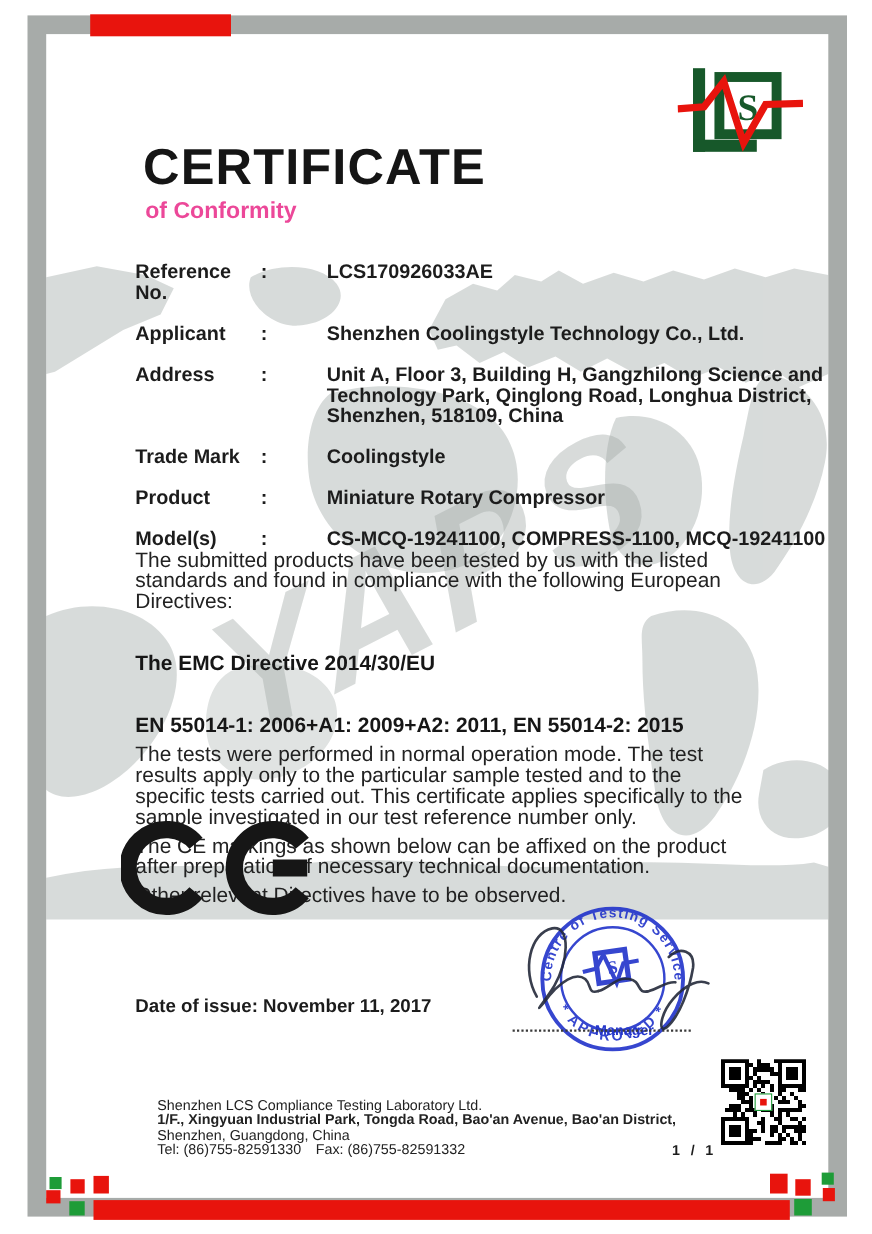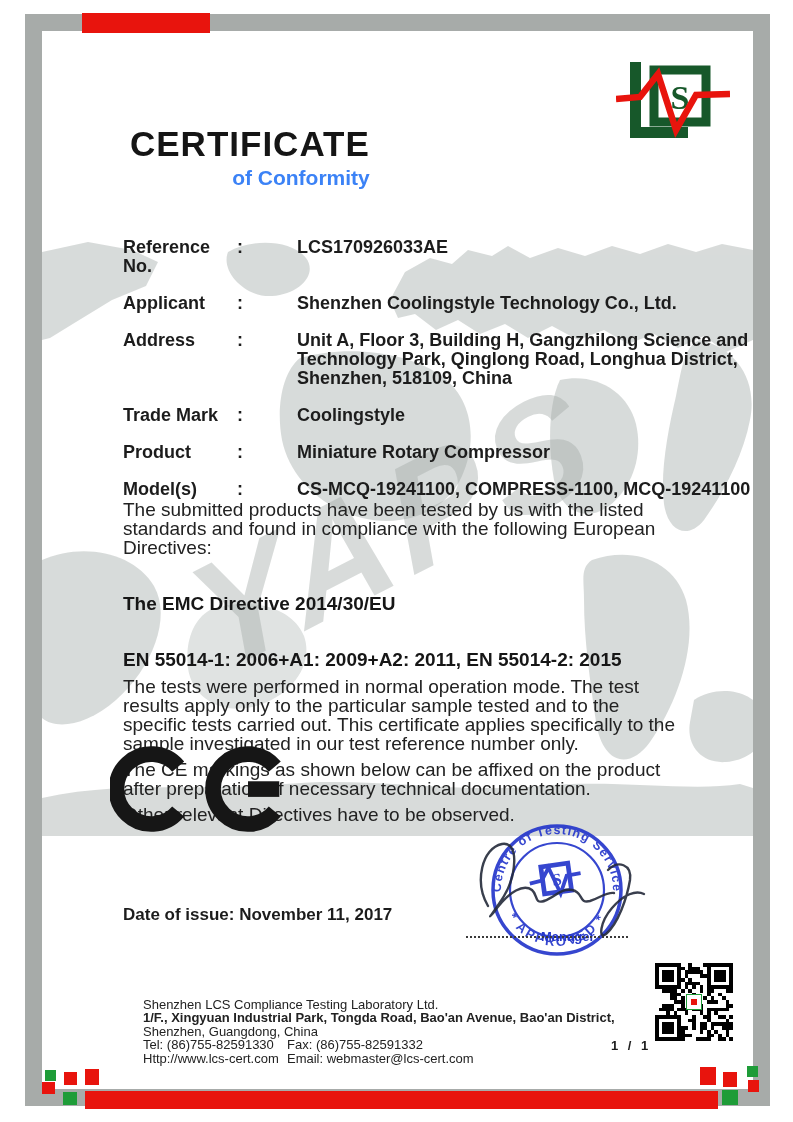--- a/index.html
+++ b/index.html
@@ -12,22 +12,22 @@
   .red-bottom{position:absolute;left:85px;top:1091px;width:633px;height:18px;background:#e8140d;z-index:6;}
   .sq{position:absolute;z-index:7;}
   .sq.red{background:#e8140d;} .sq.green{background:#1e9c38;}
   
   .map{position:absolute;left:0;top:0;z-index:1;}
   .watermark{position:absolute;left:200px;top:540px;z-index:1;font-size:150px;font-weight:700;
              font-style:italic;letter-spacing:10px;color:rgba(163,169,166,0.42);
              transform:rotate(-27deg) skewX(-6deg);transform-origin:left center;white-space:nowrap;}
   
   .title-block{position:absolute;left:130px;top:124px;z-index:2;}
-  .title-block h1{margin:0;font-size:35px;font-weight:700;letter-spacing:1px;color:#151515;}
-  .title-block h2{margin:2px 0 0 2px;font-size:21px;font-weight:700;color:#3b82f6;text-align:right;}
+  .title-block h1{margin:0;font-size:46px;font-weight:700;letter-spacing:1px;color:#151515;}
+  .title-block h2{margin:2px 0 0 2px;font-size:21px;font-weight:700;color:#ec4899;}
   .logo{position:absolute;left:616px;top:60px;z-index:2;}
   
   .fields{position:absolute;left:123px;top:238px;z-index:2;font-size:18px;line-height:19px;}
   .frow{display:flex;margin-bottom:18px;font-weight:700;}
   .flabel{width:114px;flex:none;}
   .fcolon{width:16px;flex:none;}
   .fvalue{width:470px;padding-left:44px;}
   
   .bodytext{position:absolute;left:123px;top:500px;width:565px;z-index:2;
             font-size:19px;line-height:19px;color:#222;}
@@ -185,24 +185,20 @@
 
   <div class="date">Date of issue: November 11, 2017</div>
 
   <div class="footer">
     <div>Shenzhen LCS Compliance Testing Laboratory Ltd.</div>
     <div class="b">1/F., Xingyuan Industrial Park, Tongda Road, Bao'an Avenue, Bao'an District,</div>
     <div>Shenzhen, Guangdong, China</div>
     <div class="fcols">
       <span class="c1">Tel: (86)755-82591330</span>
       <span>Fax: (86)755-82591332</span>
-    </div>
-    <div class="fcols">
-      <span class="c1">Http://www.lcs-cert.com</span>
-      <span>Email: webmaster@lcs-cert.com</span>
     </div>
   </div>
 
   <div class="qr">
     <svg id="qrsvg" width="78" height="78" viewBox="0 0 21 21" shape-rendering="crispEdges">
         <rect x="0" y="0" width="7" height="7" fill="#000"></rect>
         <rect x="1" y="1" width="5" height="5" fill="#fff"></rect>
         <rect x="2" y="2" width="3" height="3" fill="#000"></rect>
         <rect x="14" y="0" width="7" height="7" fill="#000"></rect>
         <rect x="15" y="1" width="5" height="5" fill="#fff"></rect>

